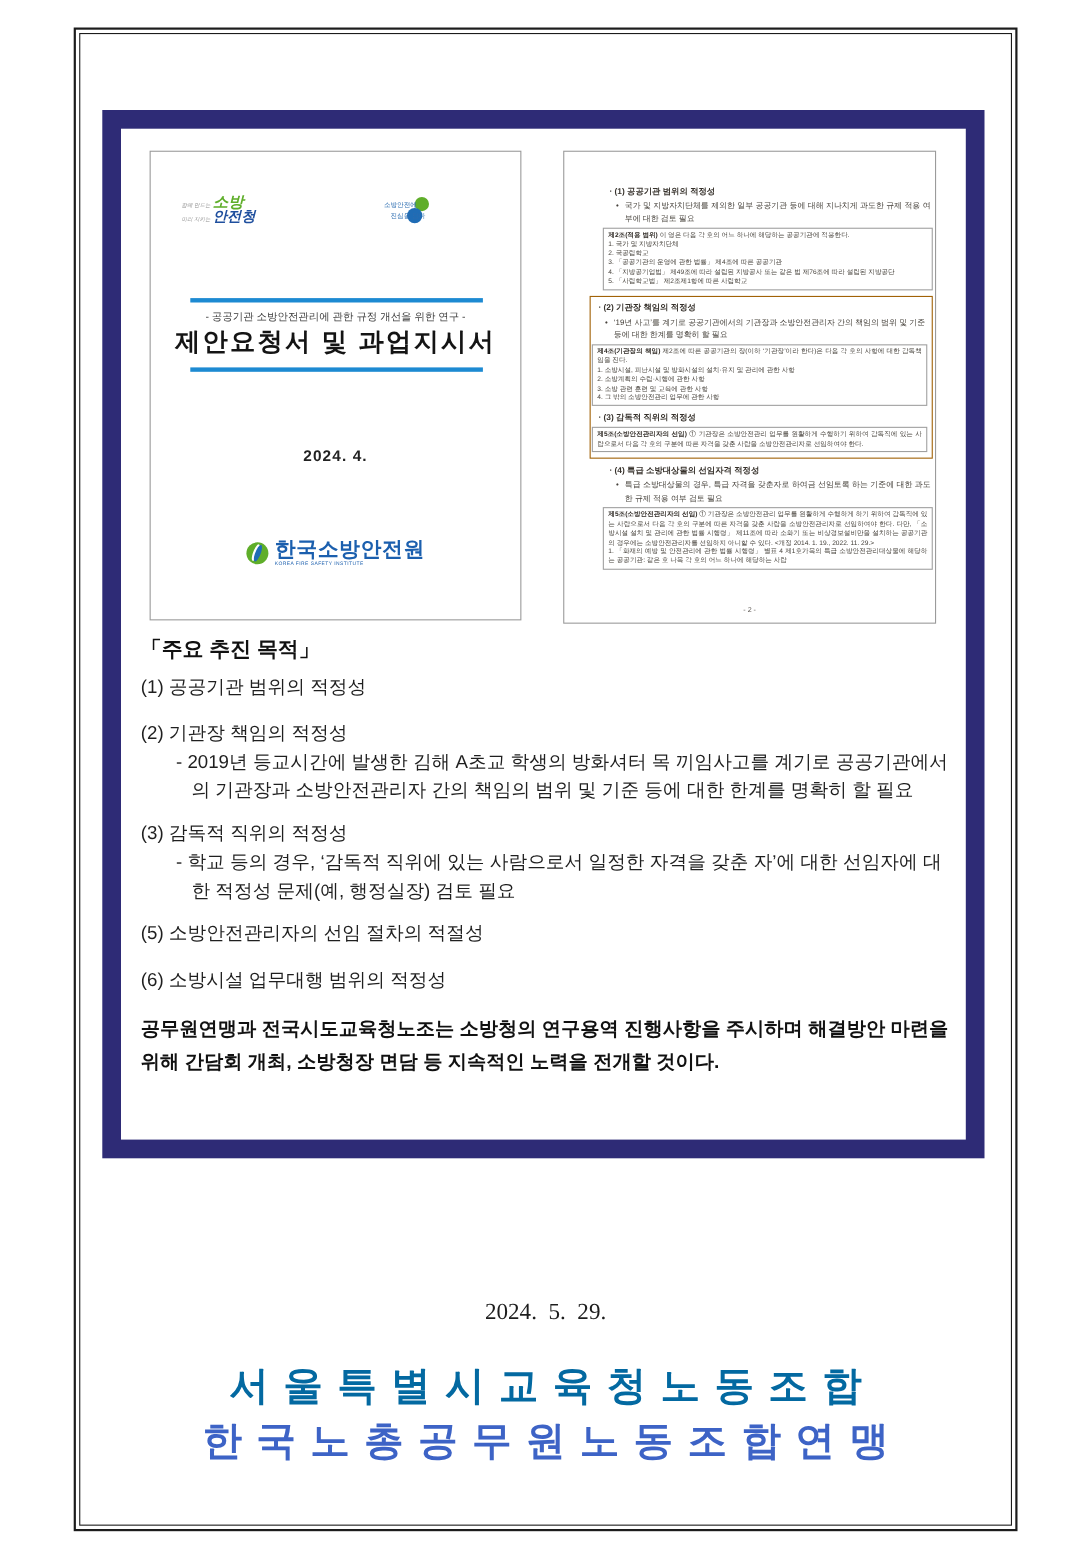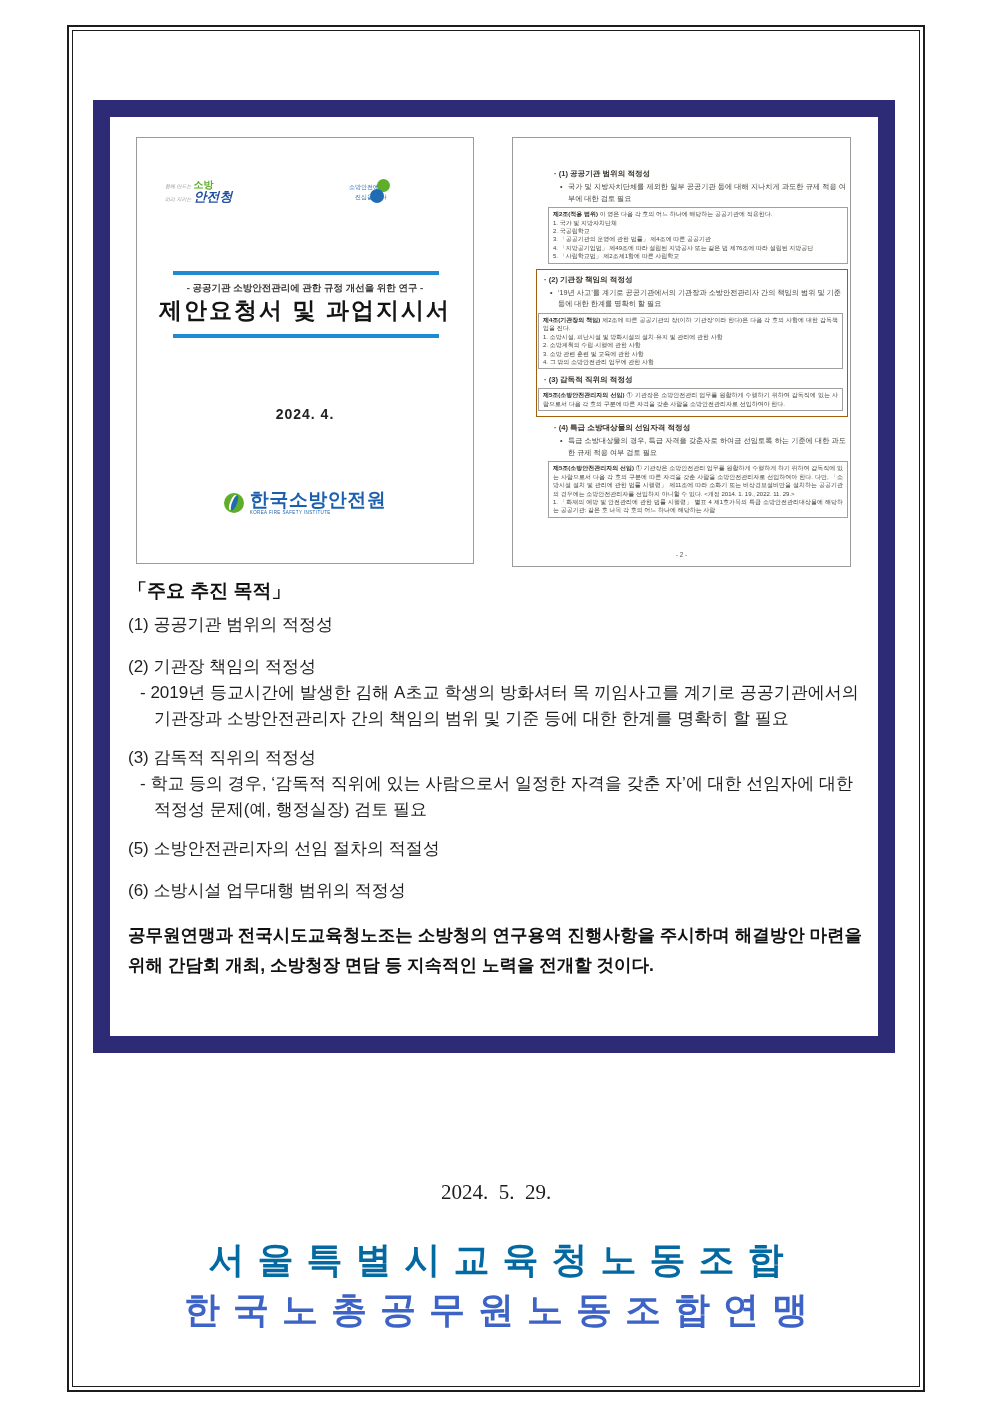--- a/index.html
+++ b/index.html
@@ -11,32 +11,32 @@
   .frame::before{content:"";position:absolute;inset:3px;border:1px solid #1c1c1c;}
 
   
   .panel{position:absolute;left:93px;top:100px;width:802px;height:953px;box-sizing:border-box;border:17px solid #2e2b76;background:#fff;}
 
   
   .thumb{position:absolute;background:#fff;border:1px solid #9b9b9b;box-sizing:border-box;overflow:hidden;}
   .cover{left:136px;top:137px;width:338px;height:427px;}
   .slogan-left{position:absolute;left:28px;top:40px;line-height:10px;}
   .slogan-small{font-size:5px;color:#8d8d8d;margin-right:2px;font-style:italic;}
-  .slogan-green{font-size:10px;font-weight:bold;color:#5fae2a;}
+  .slogan-green{font-size:14px;font-weight:bold;font-style:italic;color:#5fae2a;}
   .slogan-blue{font-size:13px;font-weight:bold;font-style:italic;color:#1f4f9e;}
   .slogan-right{position:absolute;left:212px;top:44px;width:90px;line-height:10px;font-size:6px;color:#2b6cb0;}
   .slogan-right .txt{position:relative;z-index:2;display:block;}
   .slogan-right .l2{margin-left:6px;}
   .circ{position:absolute;border-radius:50%;z-index:1;}
   .circ-green{left:28px;top:-3px;width:13px;height:13px;background:#5fae2a;}
   .circ-blue{left:21px;top:7px;width:14px;height:14px;background:#1f6cb5;}
   .cover-line{position:absolute;left:36px;width:266px;height:4px;background:#1d8ad2;}
   .line-top{top:133px;}
   .line-bot{top:196px;}
-  .cover-subtitle{position:absolute;left:0;top:144px;width:100%;text-align:center;font-size:9.5px;font-weight:bold;color:#3a3a3a;letter-spacing:0;}
+  .cover-subtitle{position:absolute;left:0;top:144px;width:100%;text-align:center;font-size:9.5px;font-weight:normal;color:#3a3a3a;letter-spacing:0;}
   .cover-title{position:absolute;left:0;top:157px;width:100%;text-align:center;font-size:23px;font-weight:bold;color:#141414;letter-spacing:2px;}
   .cover-date{position:absolute;left:0;top:268px;width:100%;text-align:center;font-size:14px;font-weight:bold;color:#222;letter-spacing:1px;}
   .org-logo{position:absolute;left:0;top:352px;width:100%;display:flex;justify-content:center;align-items:center;gap:6px;}
   .org-mark{width:20px;height:20px;border-radius:50%;background:#5fae2a;position:relative;flex:0 0 auto;}
   .org-mark::after{content:"";position:absolute;left:8px;top:2px;width:5px;height:16px;background:#1f6cb5;border-radius:60% 40% 60% 40%;transform:rotate(18deg);box-shadow:-2px 0 0 #ffffff;}
   .org-texts{display:flex;flex-direction:column;line-height:1.1;}
   .org-kr{font-size:19px;font-weight:bold;color:#1b5fae;letter-spacing:0.5px;}
   .org-en{font-size:4.5px;color:#1b5fae;letter-spacing:0.4px;}
 
   
@@ -49,21 +49,21 @@
   .lawbox{border:1px solid #a0a0a0;background:#fff;padding:2px 4px;font-size:6px;line-height:1.4;margin:3px 0 5px 0;text-align:justify;}
   .lawbox b{color:#2f2a25;}
   .redbox{border:1px solid #a16207;margin:4px 0 5px -12px;padding:4px 4px 4px 1px;}
   .p2-pageno{position:absolute;left:0;bottom:8px;width:100%;text-align:center;font-size:6.5px;color:#5a5550;}
 
   
   .body-text{position:absolute;left:128px;top:578px;width:742px;color:#1f1f1f;font-size:17px;line-height:26px;}
   .bt-heading{font-size:19px;font-weight:bold;margin:0 0 8px 0;color:#111;}
   .bt-item{margin:0 0 16px 0;}
   .bt-item.tight{margin-bottom:0;}
-  .bt-sub{margin:0 0 13px 12px;padding-left:14px;text-indent:-14px;}
+  .bt-sub{margin:0 0 13px 32px;padding-left:14px;text-indent:-14px;}
   .bt-conclusion{margin-top:12px;font-size:17.5px;font-weight:bold;line-height:30px;color:#111;}
 
   
   .f-date{position:absolute;left:0;top:1180px;width:992px;text-align:center;font-family:"Liberation Serif",serif;font-size:21px;color:#1d1d1d;white-space:pre;}
   .f-union{position:absolute;left:0;width:992px;text-align:center;font-size:36px;font-weight:bold;letter-spacing:13px;padding-left:13px;box-sizing:border-box;white-space:nowrap;}
   .f-union1{top:1236px;color:#0369a1;}
   .f-union2{top:1286px;color:#3d63c6;}
 </style>
 </head>
 <body>

